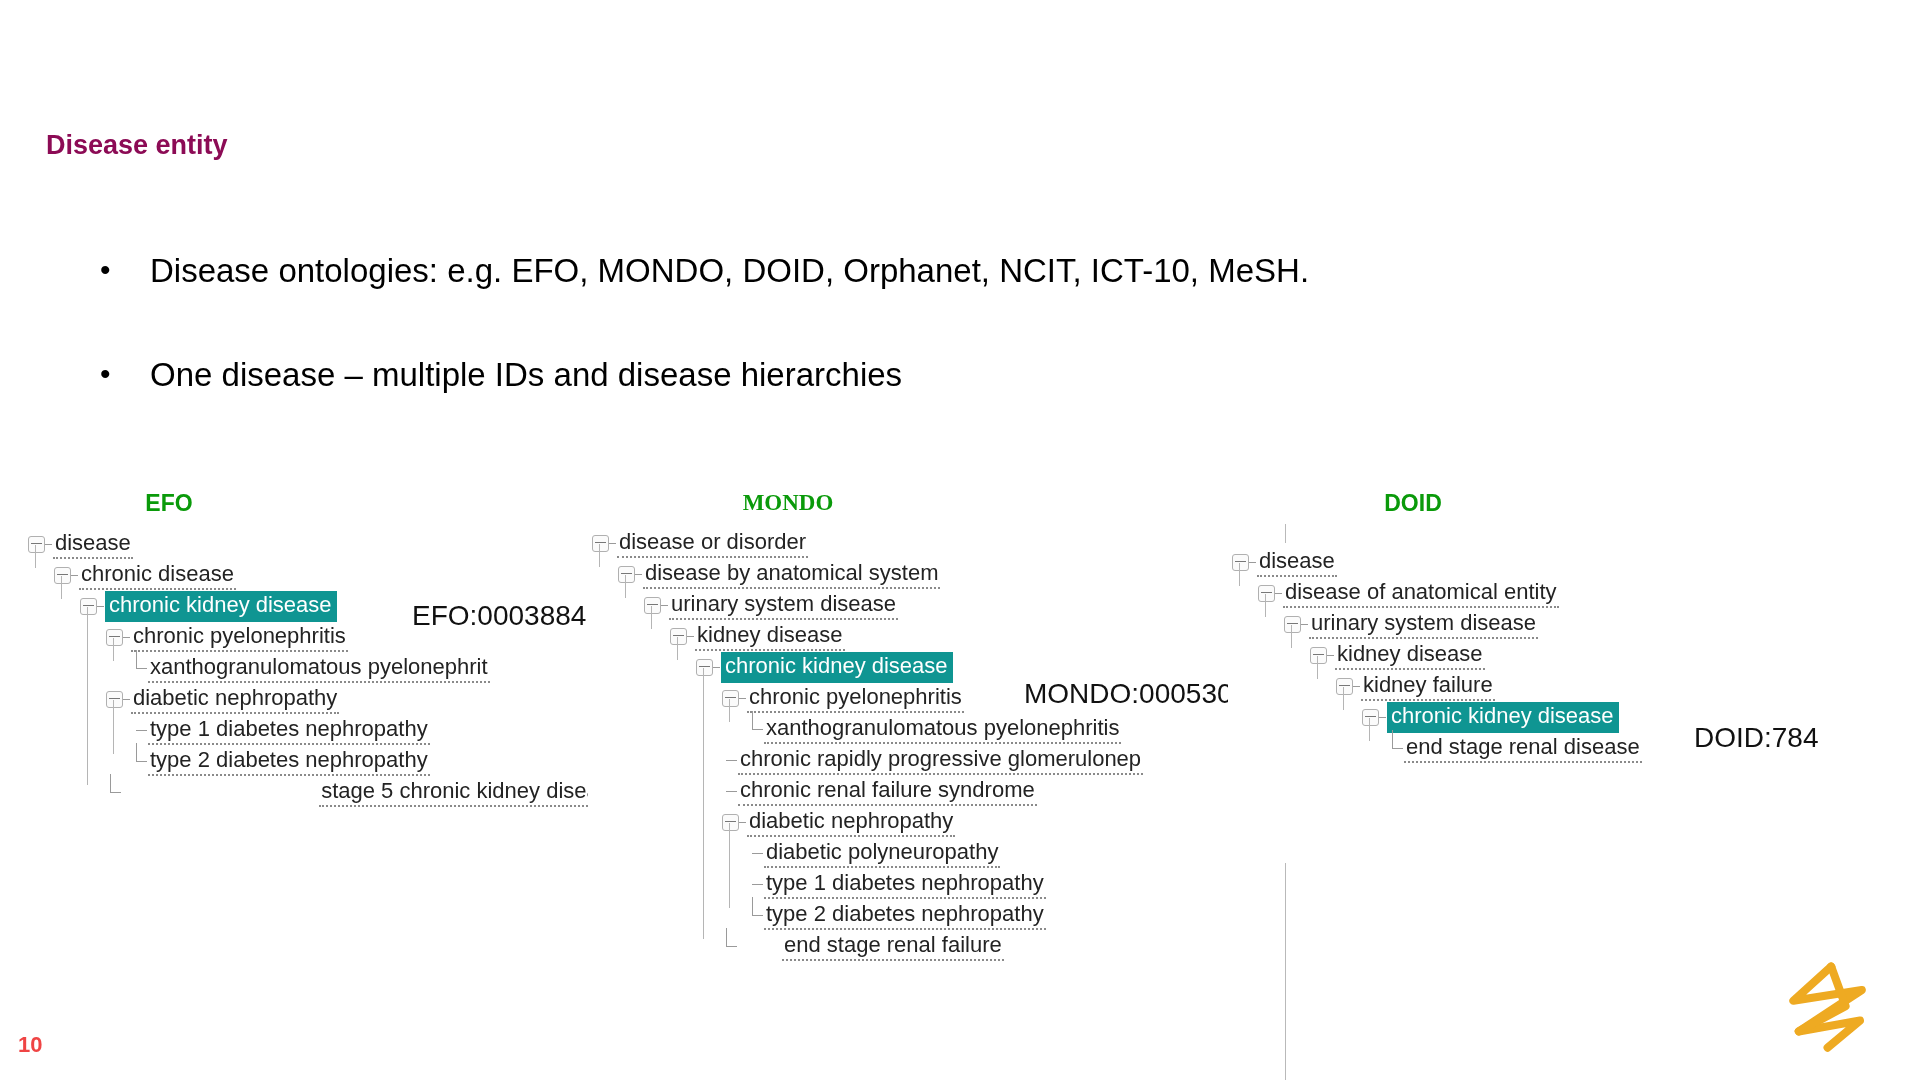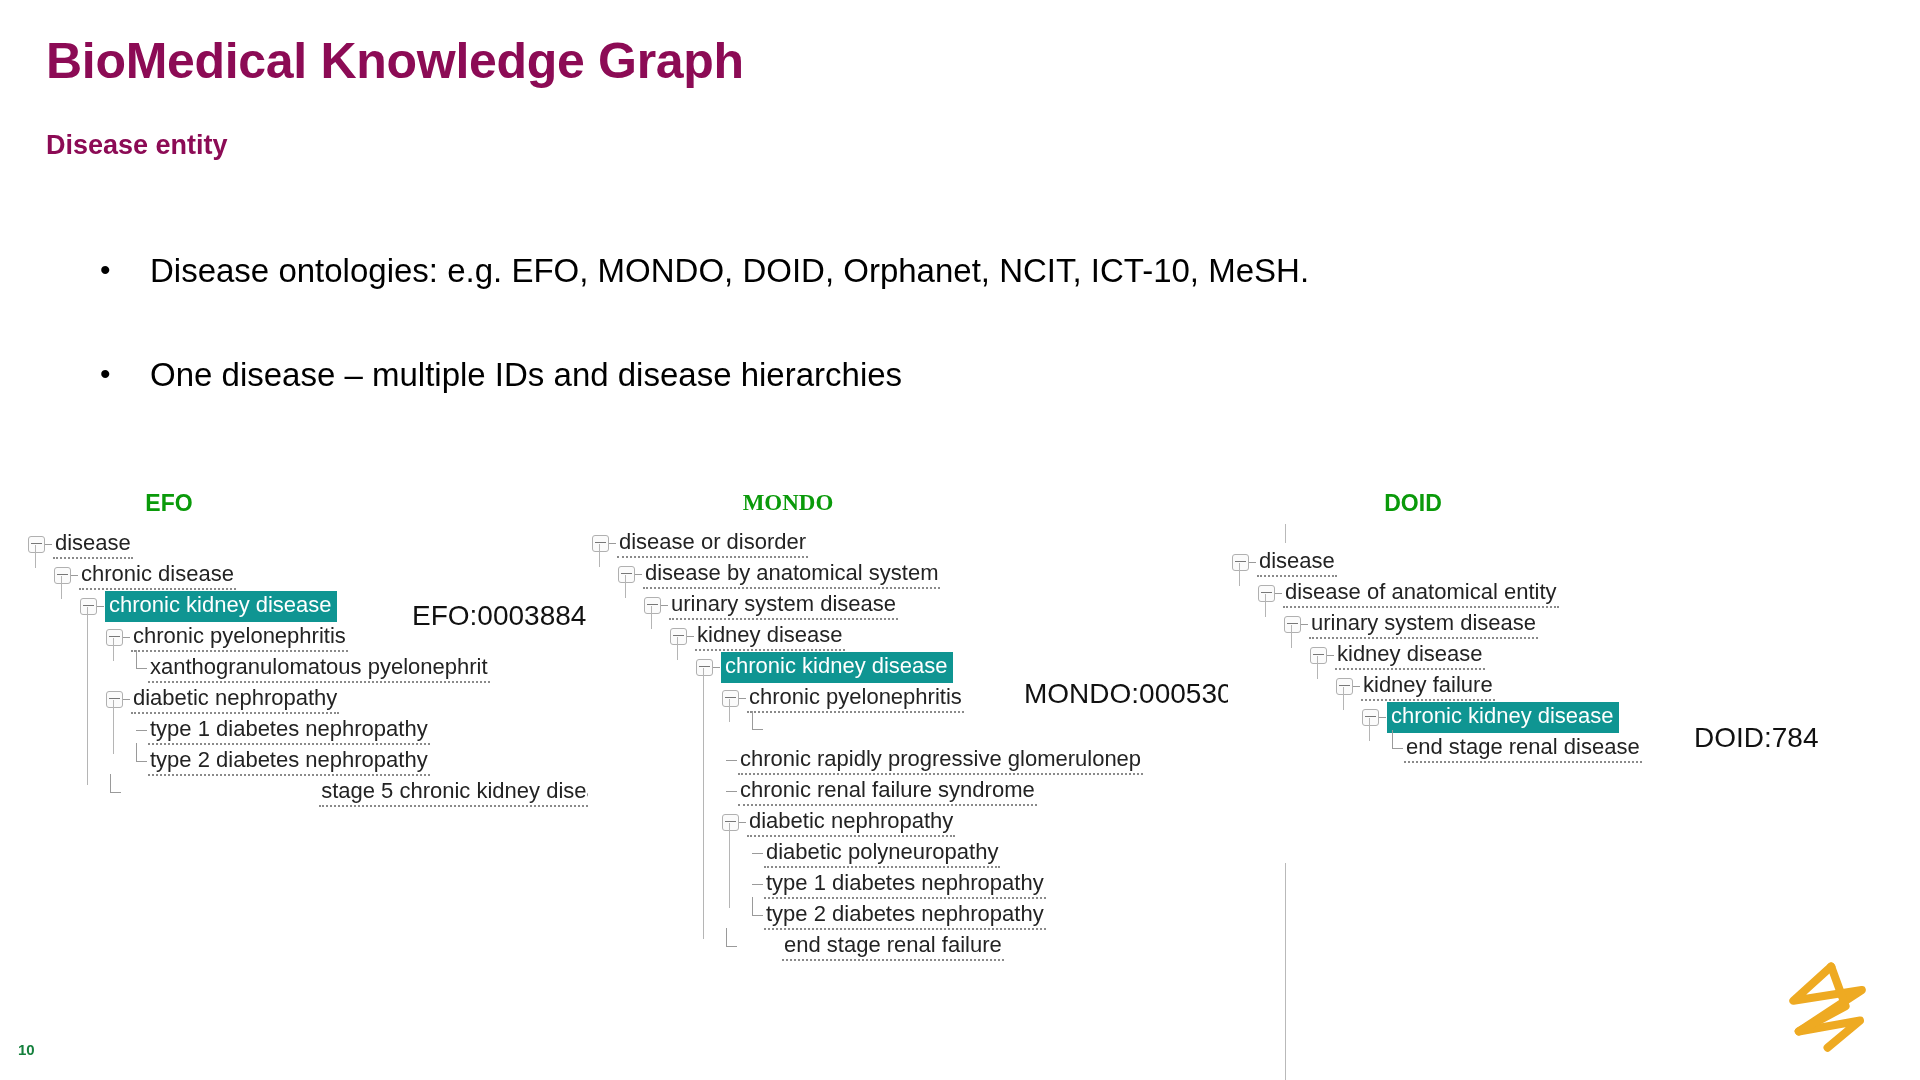--- a/index.html
+++ b/index.html
@@ -102,33 +102,32 @@
     border-bottom:2px dotted #0f9592;
     padding:1px 5px 2px 4px;
   }
   .idtag{
     font-size:28px;color:#111;margin-left:16px;white-space:nowrap;
   }
 
   
   .pagenum{
     position:absolute;left:18px;bottom:22px;
-    font-size:15px;font-weight:bold;color:#15803d;
+    font-size:22px;font-weight:bold;color:#ef4444;
   }
   .logo{
     position:absolute;right:32px;bottom:18px;
     width:110px;height:108px;
   }
 </style>
 </head>
 <body>
 
 <div class="slide">
 
-  <div class="title">BioMedical Knowledge Graph</div>
   <div class="subtitle">Disease entity</div>
 
   <div class="bullets">
     <div class="bullet-row">
       <div class="bullet-dot">•</div>
       <div class="bullet-text">Disease ontologies: e.g. EFO, MONDO, DOID, Orphanet, NCIT, ICT-10, MeSH.</div>
     </div>
     <div class="bullet-row">
       <div class="bullet-dot">•</div>
       <div class="bullet-text">One disease – multiple IDs and disease hierarchies</div>
@@ -222,20 +221,21 @@
               <span class="stub"></span>
               <span class="label hl">chronic kidney disease</span>
             </div>
             <div class="node" style="height: 31px; padding-left: 134px;">
               <span class="toggle"></span>
               <span class="stub"></span>
               <span class="label">chronic pyelonephritis</span>
             </div>
             <div class="node" style="height: 31px; padding-left: 160px;">
               <span class="elbow last"></span>
+              <span class="label">xanthogranulomatous pyelonephritis</span>
             </div>
             <div class="node" style="height: 31px; padding-left: 134px;">
               <span class="elbow"></span>
               <span class="label">chronic rapidly progressive glomerulonep</span>
             </div>
             <div class="node" style="height: 31px; padding-left: 134px;">
               <span class="elbow"></span>
               <span class="label">chronic renal failure syndrome</span>
             </div>
             <div class="node" style="height: 31px; padding-left: 134px;">

